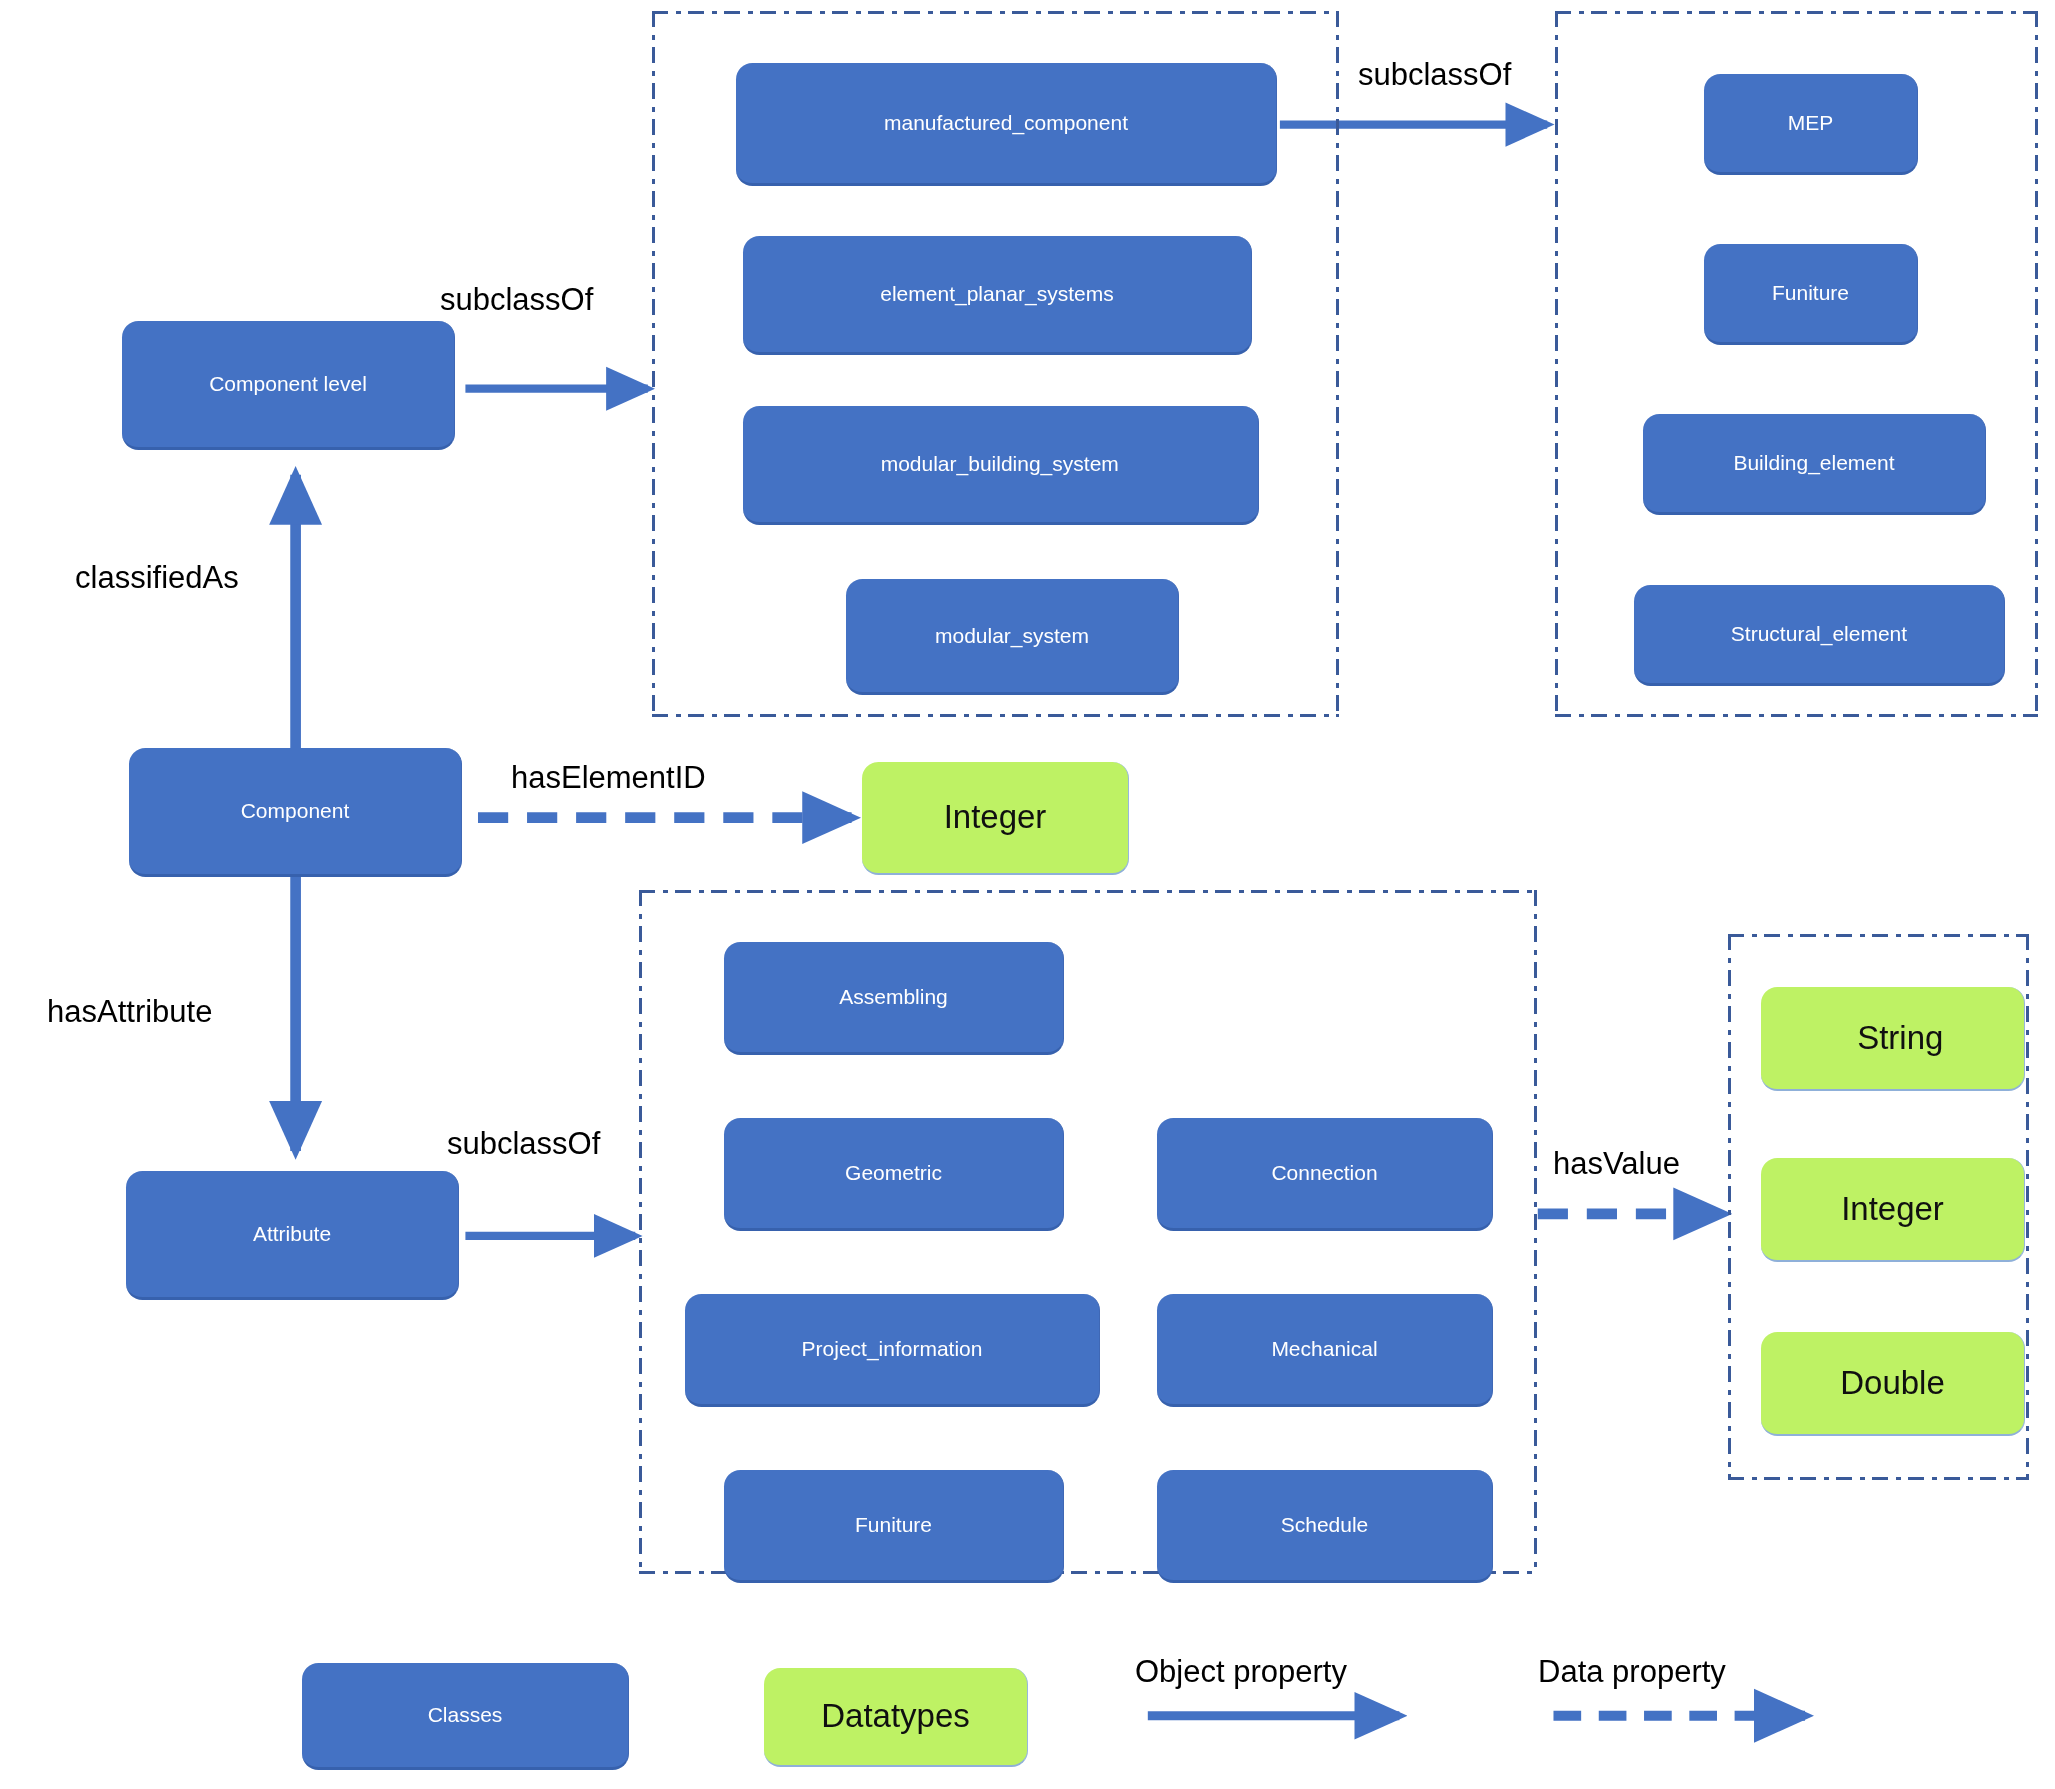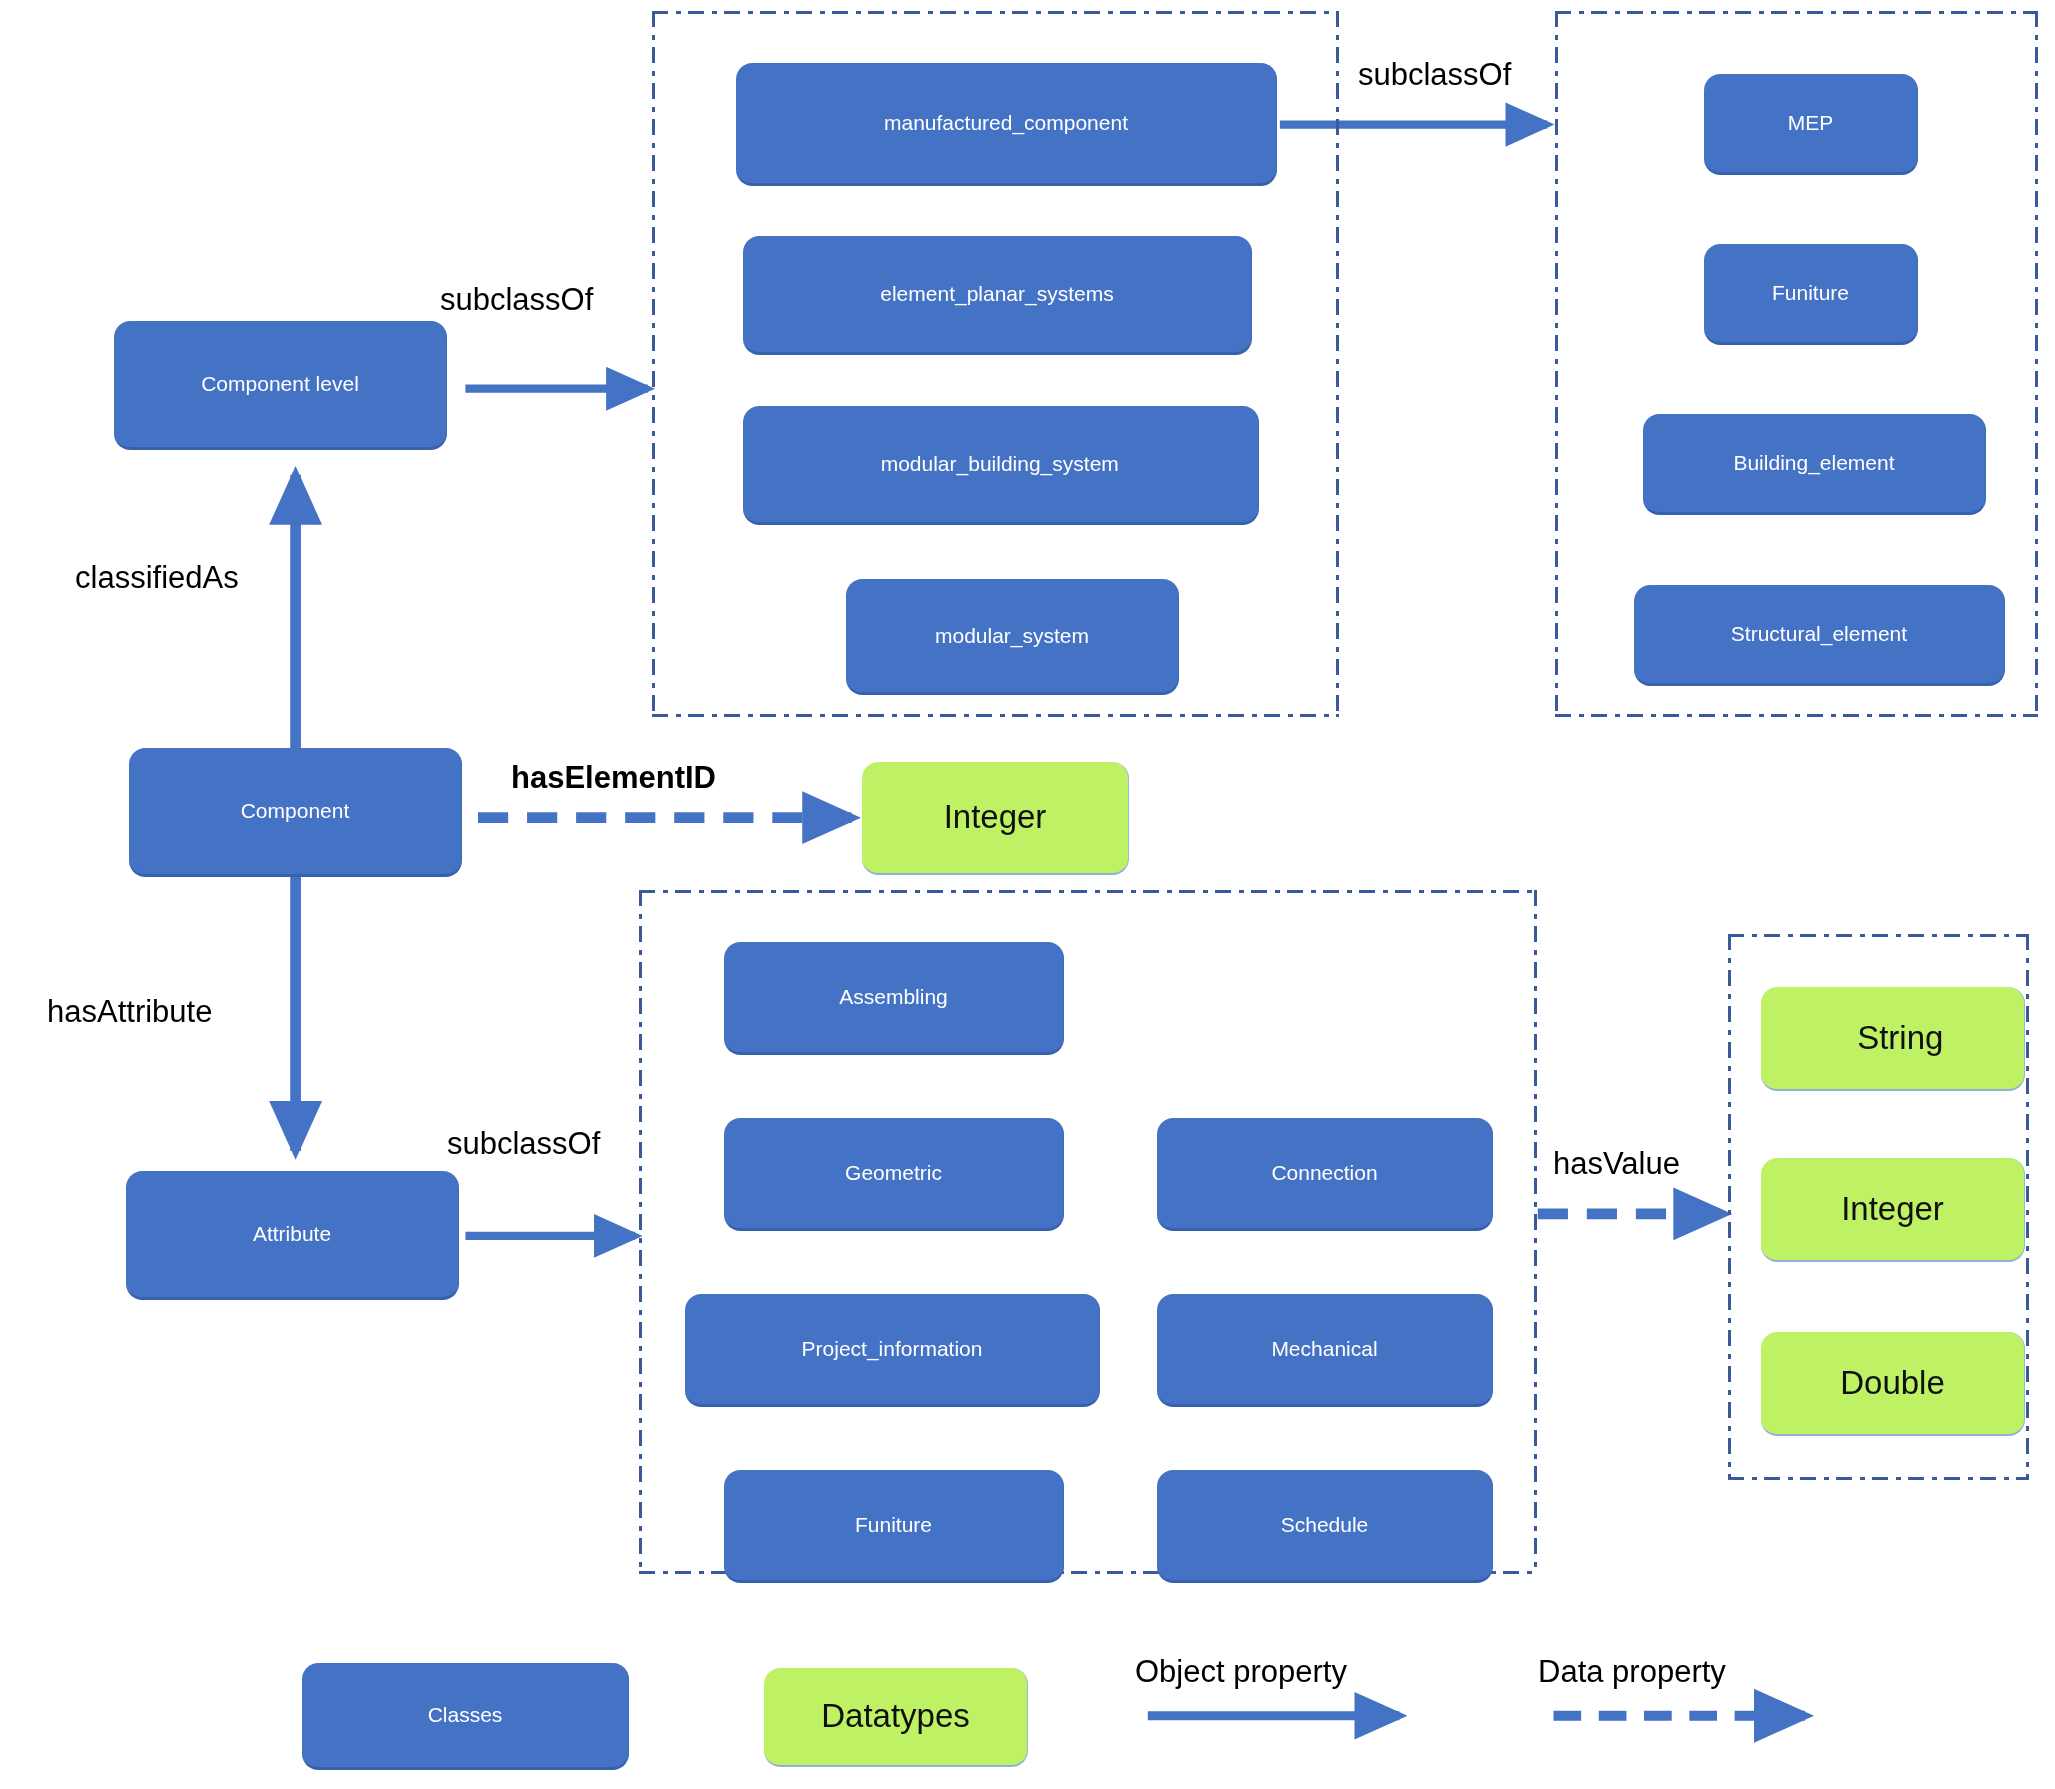--- a/index.html
+++ b/index.html
@@ -92,21 +92,21 @@
   </svg>
 
   <div class="frame dashdot" style="left:652px;top:11.3px;width:687px;height:706px;"></div>
 
   <div class="frame dashdot" style="left:1555px;top:11.3px;width:483px;height:706px;"></div>
 
   <div class="frame dashdot" style="left:639px;top:890px;width:898px;height:684px;"></div>
 
   <div class="frame dashdot" style="left:1728px;top:934px;width:301px;height:546px;"></div>
 
-  <div class="node cls" style="left:114px;top:321px;width:333px;height:129px;">
+  <div class="node cls" style="left:122px;top:321px;width:333px;height:129px;">
     <span>Component level</span>
   </div>
 
   <div class="node cls" style="left:129px;top:748px;width:333px;height:129px;">
     <span>Component</span>
   </div>
 
   <div class="node cls" style="left:126px;top:1171px;width:333px;height:129px;">
     <span>Attribute</span>
   </div>
@@ -189,21 +189,21 @@
   </div>
 
   <div class="elabel" style="left:440px;top:282px;">subclassOf</div>
 
   <div class="elabel" style="left:1358px;top:57px;">subclassOf</div>
 
   <div class="elabel" style="left:75px;top:560px;">classifiedAs</div>
 
   <div class="elabel" style="left:47px;top:994px;">hasAttribute</div>
 
-  <div class="elabel" style="left:511px;top:760px;font-weight:bold;">hasElementID</div>
+  <div class="elabel" style="left:511px;top:760px;">hasElementID</div>
 
   <div class="elabel" style="left:447px;top:1126px;">subclassOf</div>
 
   <div class="elabel" style="left:1553px;top:1146px;">hasValue</div>
 
   <div class="node cls" style="left:302px;top:1663px;width:327px;height:107px;">
     <span>Classes</span>
   </div>
 
   <div class="node dt" style="left:764px;top:1668px;width:264px;height:99px;">

